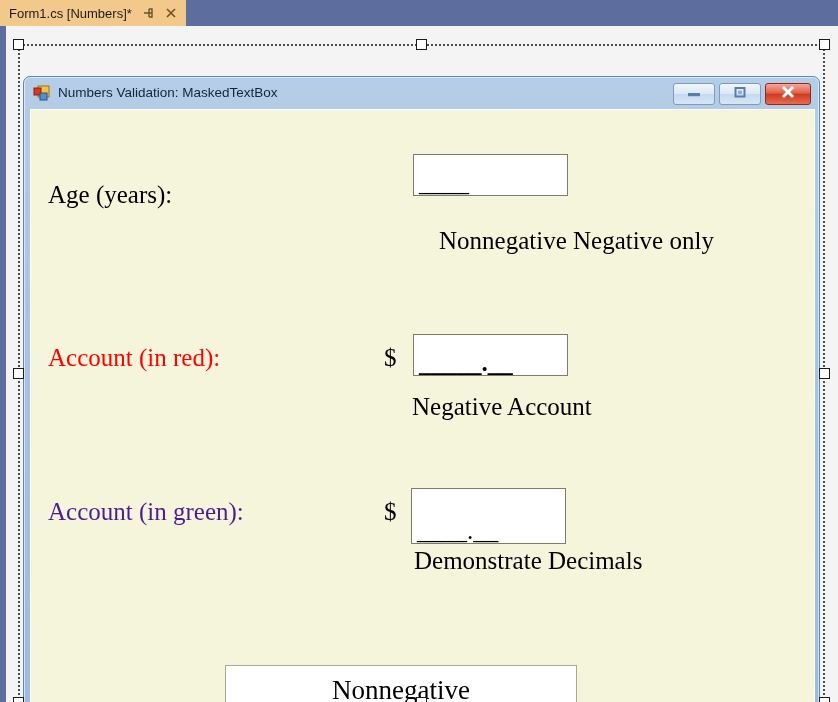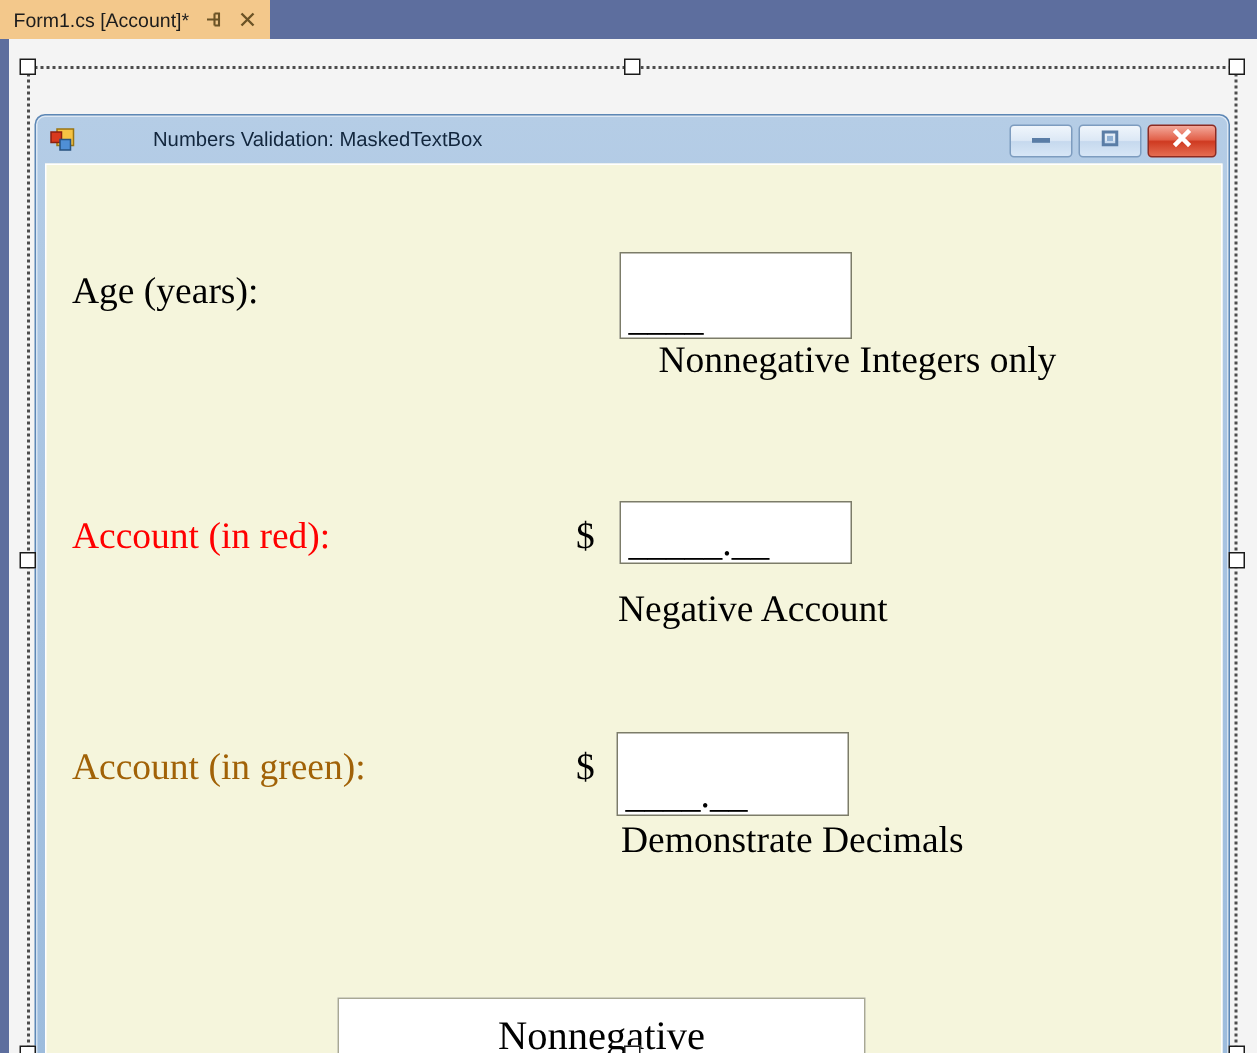--- a/index.html
+++ b/index.html
@@ -100,21 +100,20 @@
   }
 
   #form-titlebar {
     position: absolute;
     left: 0; top: 0;
     width: 100%; height: 32px;
     display: flex;
     align-items: center;
     padding-left: 9px;
     box-sizing: border-box;
-    gap: 44px;
   }
   #form-app-icon {
     width: 17px; height: 16px;
     position: relative;
     flex: 0 0 auto;
     margin-right: 8px;
   }
   #form-title-text {
     font-size: 13.5px;
     color: #12263d;
@@ -216,21 +215,21 @@
     line-height: 1;
   }
 </style>
 </head>
 <body>
 
 <div id="vs-shell">
 
   <div id="tab-strip">
     <div class="doc-tab">
-      <span class="doc-tab-label">Form1.cs [Account]*</span>
+      <span class="doc-tab-label">Form1.cs [Numbers]*</span>
       <span class="tab-icon-btn">
         <svg width="14" height="14" viewBox="0 0 14 14">
           <path d="M3 7 H11 M8 3 V11 M8 3 H11 V11 H8" stroke="#6b5326" stroke-width="1.4" fill="none"></path>
         </svg>
       </span>
       <span class="tab-icon-btn">
         <svg width="14" height="14" viewBox="0 0 14 14">
           <path d="M3 3 L11 11 M11 3 L3 11" stroke="#6b5326" stroke-width="1.6" fill="none"></path>
         </svg>
       </span>
@@ -278,37 +277,37 @@
               </svg>
             </span>
           </div>
         </div>
       </div>
 
       <div id="form-client">
 
         <div class="field-row">
           <span class="field-label" style="left:17px; top:72px; color:#000000;text-align:center;">Age (years):</span>
-          <div class="masked-box" style="left:382px; top:58px; width:155px; height:58px;">
+          <div class="masked-box" style="left:382px; top:44px; width:155px; height:42px;">
             <span class="mask-text">____</span>
           </div>
-          <span class="hint-text" style="left:408px; top:118px;">Nonnegative Integers only</span>
+          <span class="hint-text" style="left:408px; top:118px;">Nonnegative Negative only</span>
         </div>
 
         <div class="field-row">
           <span class="field-label" style="left:17px; top:235px; color:#ff0000;font-family:Liberation Serif, serif;">Account (in red):</span>
           <span class="dollar-sign" style="left:353px; top:235px;">$</span>
-          <div class="masked-box" style="left:382px; top:224px; width:155px; height:42px;">
+          <div class="masked-box" style="left:382px; top:224px; width:155px; height:42px;font-weight:bold;">
             <span class="mask-text">_____.__</span>
           </div>
           <span class="hint-text" style="left:381px; top:284px;">Negative Account</span>
         </div>
 
         <div class="field-row">
-          <span class="field-label" style="left:17px; top:389px; color:#a16207;">Account (in green):</span>
+          <span class="field-label" style="left:17px; top:389px; color:#4c1d95;">Account (in green):</span>
           <span class="dollar-sign" style="left:353px; top:389px;">$</span>
           <div class="masked-box" style="left:380px; top:378px; width:155px; height:56px;text-align:center;">
             <span class="mask-text">____.__</span>
           </div>
           <span class="hint-text" style="left:383px; top:438px;">Demonstrate Decimals</span>
         </div>
 
         <div id="demo-button">
           <span id="demo-button-label">Nonnegative</span>
         </div>

